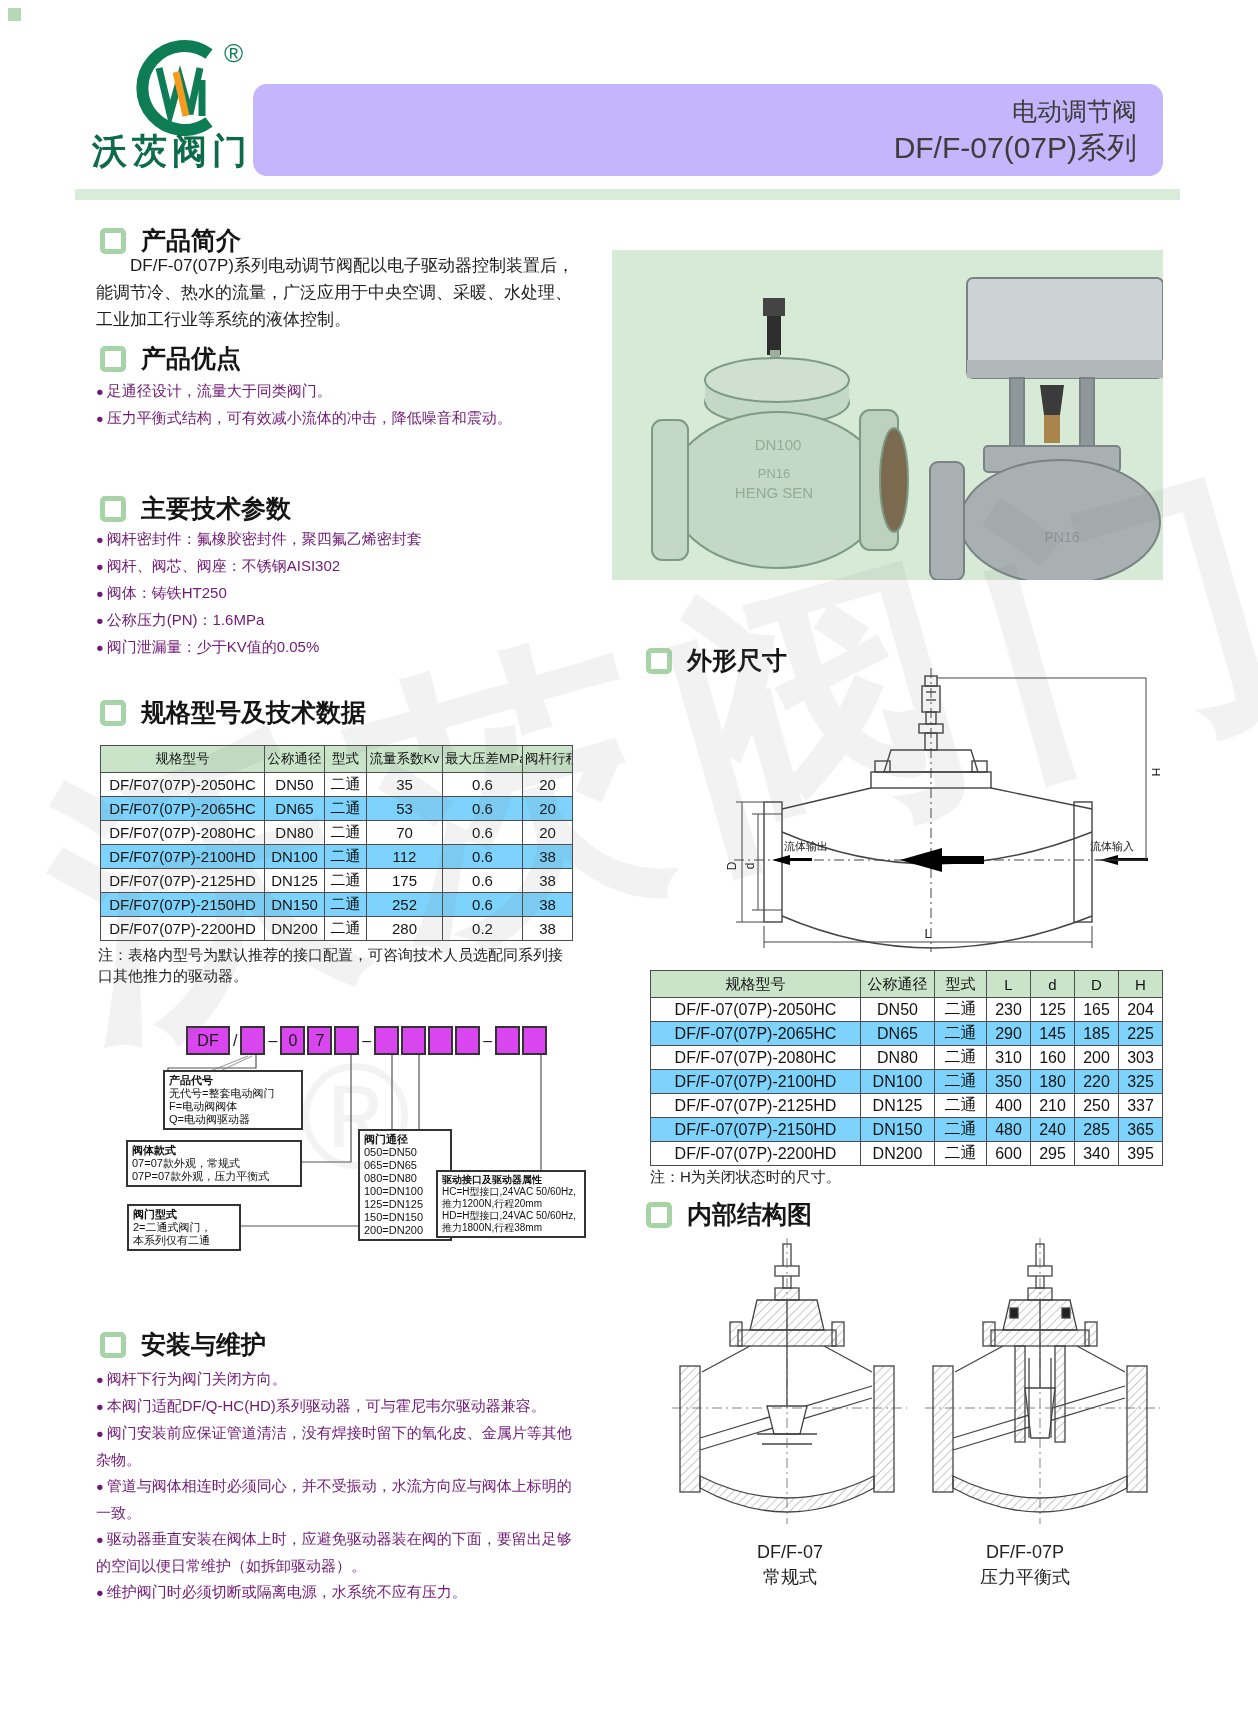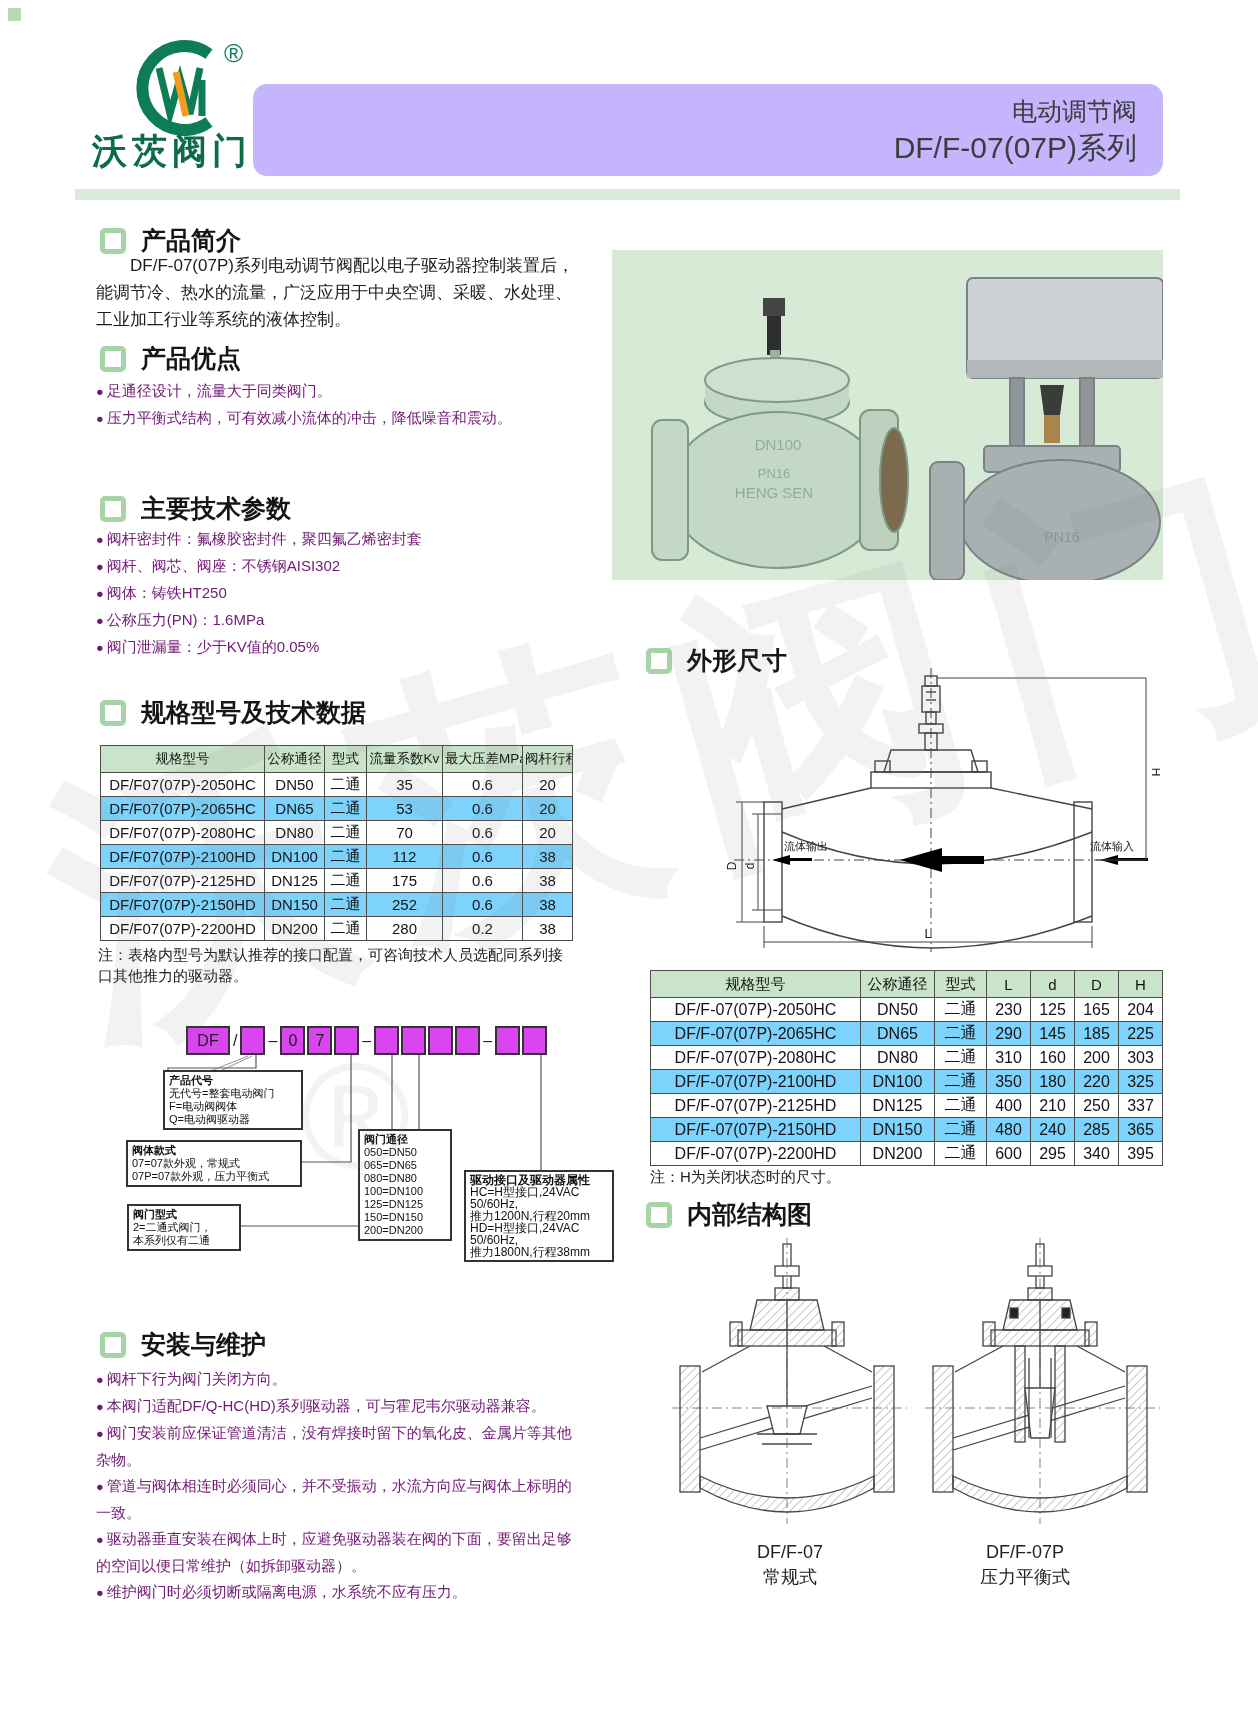--- a/index.html
+++ b/index.html
@@ -40,21 +40,21 @@
   
   #model-diagram{left:100px;top:1012px;width:478px;height:305px;}
   #model-code-row{position:absolute;left:85px;top:14px;white-space:nowrap;}
   .mbox{display:inline-block;min-width:21px;height:25px;line-height:25px;border:2px solid #333;
         margin:0 1px;text-align:center;font-size:16px;vertical-align:middle;background:#d946ef;}
   .mbox.wide{min-width:40px;}
   .msep{display:inline-block;margin:0 2px;font-size:16px;vertical-align:middle;}
   .label-box{position:absolute;border:2px solid #333;background:#fff;padding:2px 4px;font-size:11px;
         line-height:13px;color:#111;}
   .label-box .lb-title{font-weight:bold;}
-  .label-box.small{font-size:12px;line-height:12px;margin-left:28px;}
+  .label-box.small{font-size:10px;line-height:12px;}
 
   
   #photo{left:612px;top:250px;width:551px;height:330px;background:#d6ead6;}
 
   
   .cap{text-align:center;font-size:18px;line-height:25px;color:#222;}
 
   
   #watermark{left:40px;top:560px;width:1250px;font-size:290px;font-weight:bold;color:#777;
         opacity:0.09;transform:rotate(-16deg);letter-spacing:30px;pointer-events:none;z-index:50;

